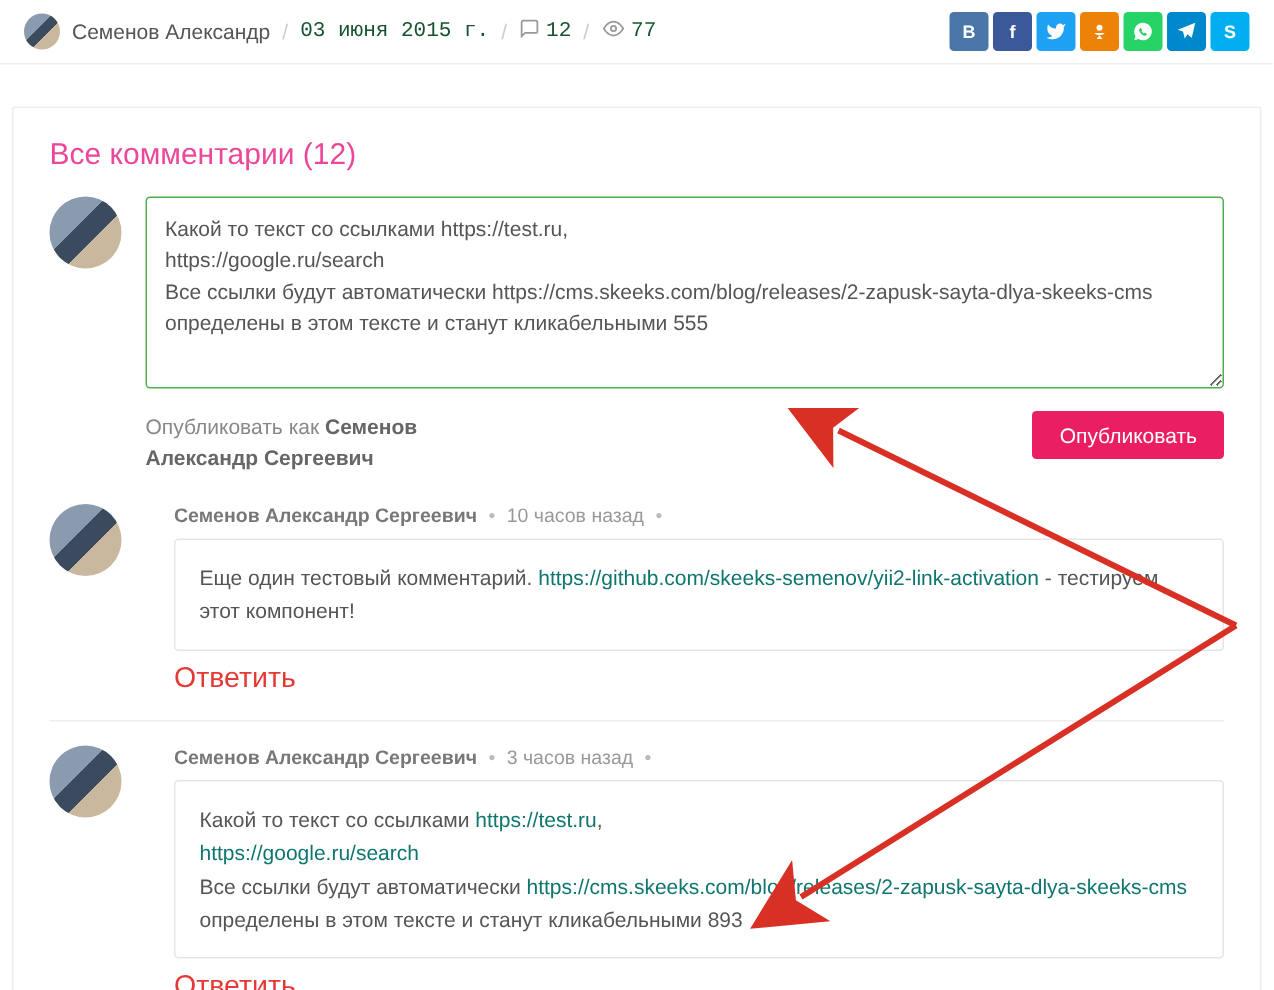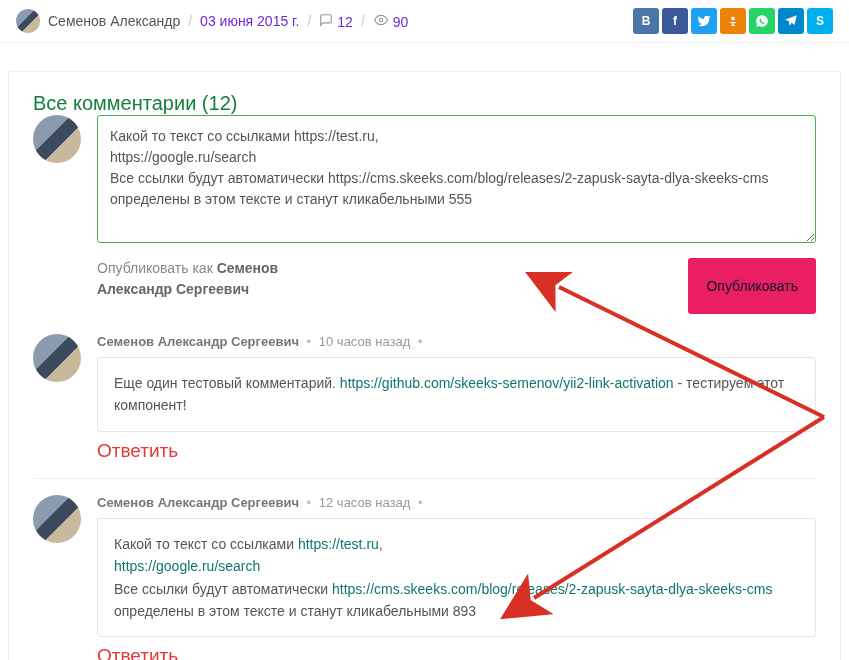--- a/index.html
+++ b/index.html
@@ -3,40 +3,40 @@
   <meta charset="utf-8">
   <style>
     * { box-sizing: border-box; margin: 0; padding: 0; }
     body { font-family: -apple-system, BlinkMacSystemFont, 'Segoe UI', Arial, sans-serif; background: #fff; color: #333; font-size: 14px; }
     
     .meta-bar { display: flex; align-items: center; padding: 8px 16px; border-bottom: 1px solid #eee; }
     .meta-left { display: flex; align-items: center; gap: 8px; flex: 1; color: #888; }
     .avatar-sm { width: 24px; height: 24px; border-radius: 50%; background: linear-gradient(135deg, #8a9bb0 40%, #3b4a5c 40%, #3b4a5c 60%, #c9b89d 60%); display: inline-block; }
     .meta-author { color: #555; }
     .meta-sep { color: #ccc; }
-    .meta-item { display: inline-flex; align-items: flex-end; gap: 4px; color: #6d28d9; }
+    .meta-item { display: inline-flex; align-items: center; gap: 4px; color: #14532d; font-family: Liberation Mono, monospace; }
     .meta-icon { display: inline-block; }
     .share-row { display: flex; gap: 3px; }
     .share-btn { width: 26px; height: 26px; border-radius: 3px; display: flex; align-items: center; justify-content: center; color: #fff; font-size: 12px; font-weight: bold; cursor: pointer; }
     .vk { background: #4a76a8; } .fb { background: #3b5998; } .tw { background: #1da1f2; } .ok { background: #ed8208; } .wa { background: #25d366; } .tg { background: #0088cc; } .sk { background: #00aff0; }
     
     .comments-panel { margin: 28px 8px 8px 8px; border: 1px solid #eee; border-radius: 2px; padding: 20px 24px 12px 24px; background: #fff; position: relative; }
-    .comments-title { font-size: 20px; color: #15803d; font-weight: 400; }
+    .comments-title { font-size: 20px; color: #ec4899; font-weight: 400; margin-bottom: 16px; }
     
     .comment-form { display: flex; gap: 16px; margin-bottom: 20px; align-items: flex-start; }
     .avatar-lg { width: 48px; height: 48px; border-radius: 50%; background: linear-gradient(135deg, #8a9bb0 40%, #3b4a5c 40%, #3b4a5c 60%, #c9b89d 60%); flex-shrink: 0; }
     .form-body { flex: 1; }
     .textarea { width: 100%; min-height: 128px; border: 1px solid #4caf50; border-radius: 3px; padding: 10px 12px; font-family: inherit; font-size: 14px; color: #555; line-height: 1.5; resize: both; outline: none; }
     .form-footer { display: flex; justify-content: space-between; align-items: flex-start; margin-top: 12px; }
     .publish-as { color: #888; max-width: 260px; line-height: 1.5; }
     .publish-as b { color: #666; font-weight: 600; }
-    .btn-publish { background: #e91e63; color: #0f172a; border: none; border-radius: 3px; padding: 20px 18px; font-size: 14px; cursor: pointer; }
+    .btn-publish { background: #e91e63; color: #ffffff; border: none; border-radius: 3px; padding: 8px 18px; font-size: 14px; cursor: pointer; }
     
     .comment { display: flex; gap: 16px; margin-bottom: 12px; align-items: flex-start; }
-    .comment-body { flex: 1; }
+    .comment-body { flex: 1; margin-left: 19px; }
     .comment-head { color: #999; font-size: 13px; margin-bottom: 8px; }
     .comment-author { color: #777; font-weight: 600; }
     .dot { color: #bbb; margin: 0 4px; }
     .comment-box { border: 1px solid #e5e5e5; border-radius: 3px; padding: 14px 16px; color: #555; line-height: 1.6; }
     .comment-box a.link { color: #0f766e; text-decoration: none; }
     .reply { color: #e53935; font-size: 19px; display: inline-block; margin-top: 8px; cursor: pointer; }
     .hr { border: none; border-top: 1px solid #eee; margin: 16px 0; }
     
     .arrows { position: absolute; top: 200px; left: 470px; pointer-events: none; }
   </style>
@@ -61,21 +61,21 @@
       <span>12</span>
     </span>
     <span class="meta-sep">/</span>
     <span class="meta-item">
       <span class="meta-icon">
         <svg width="16" height="14" viewBox="0 0 24 24" fill="none" stroke="#999" stroke-width="2">
             <path d="M1 12s4-8 11-8 11 8 11 8-4 8-11 8-11-8-11-8z"></path>
             <circle cx="12" cy="12" r="3"></circle>
           </svg>
       </span>
-      <span>90</span>
+      <span>77</span>
     </span>
   </div>
   <div class="share-row">
     <span class="share-btn vk">B</span>
     <span class="share-btn fb">f</span>
     <span class="share-btn tw">
       <svg width="14" height="14" viewBox="0 0 24 24" fill="#fff">
           <path d="M23 3a10.9 10.9 0 0 1-3.14 1.53 4.48 4.48 0 0 0-7.86 3v1A10.66 10.66 0 0 1 3 4s-4 9 5 13a11.64 11.64 0 0 1-7 2c9 5 20 0 20-11.5a4.5 4.5 0 0 0-.08-.83A7.72 7.72 0 0 0 23 3z"></path>
         </svg>
     </span>
@@ -134,21 +134,21 @@
   </div>
 
   <hr class="hr">
 
   <div class="comment">
     <span class="avatar-lg"></span>
     <div class="comment-body">
       <div class="comment-head">
         <span class="comment-author">Семенов Александр Сергеевич</span>
         <span class="dot">•</span>
-        <span>12 часов назад</span>
+        <span>3 часов назад</span>
         <span class="dot">•</span>
       </div>
       <div class="comment-box">
         <div>
           <span>Какой то текст со ссылками </span><a class="link">https://test.ru</a><span>,</span>
         </div>
         <div><a class="link">https://google.ru/search</a></div>
         <div>
           <span>Все ссылки будут автоматически </span><a class="link">https://cms.skeeks.com/blog/releases/2-zapusk-sayta-dlya-skeeks-cms</a><span> определены в этом тексте и станут кликабельными 893</span>
         </div>

